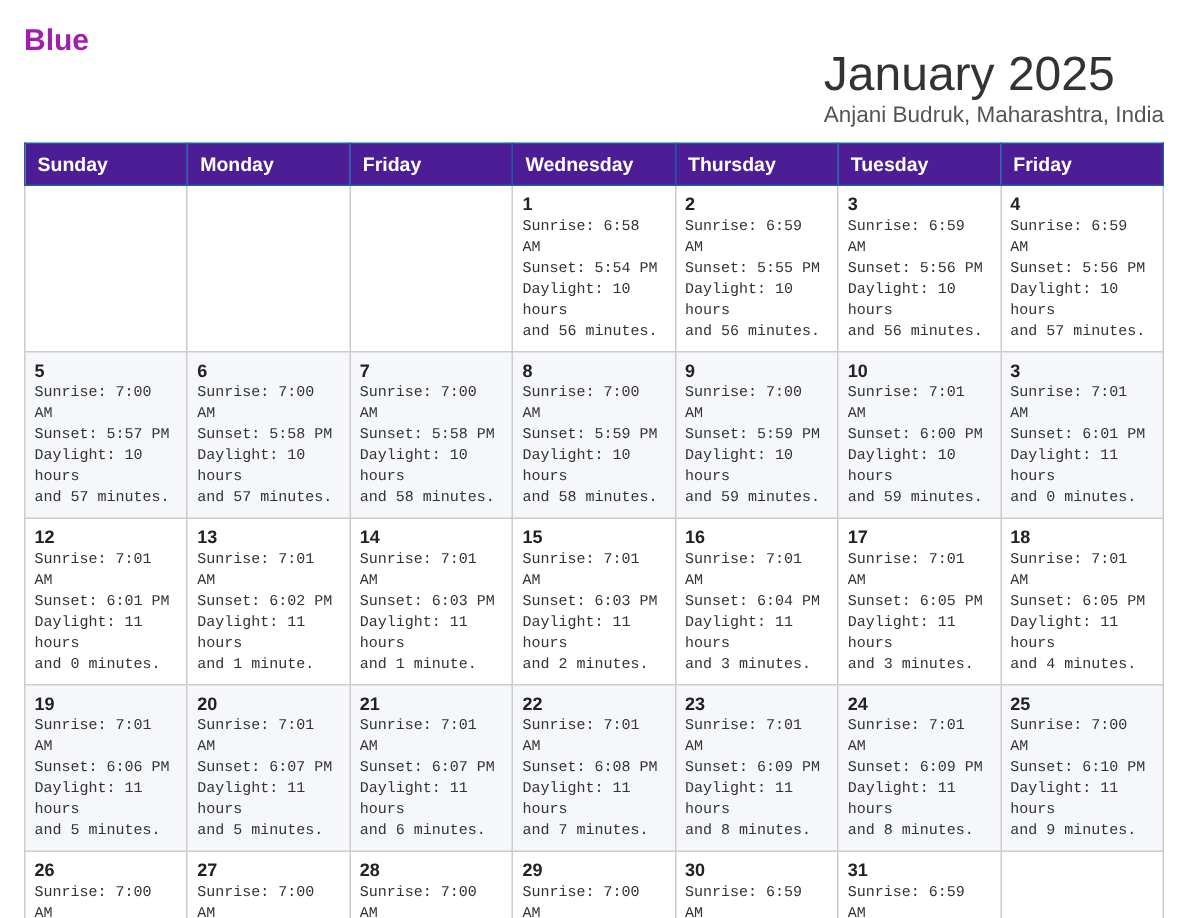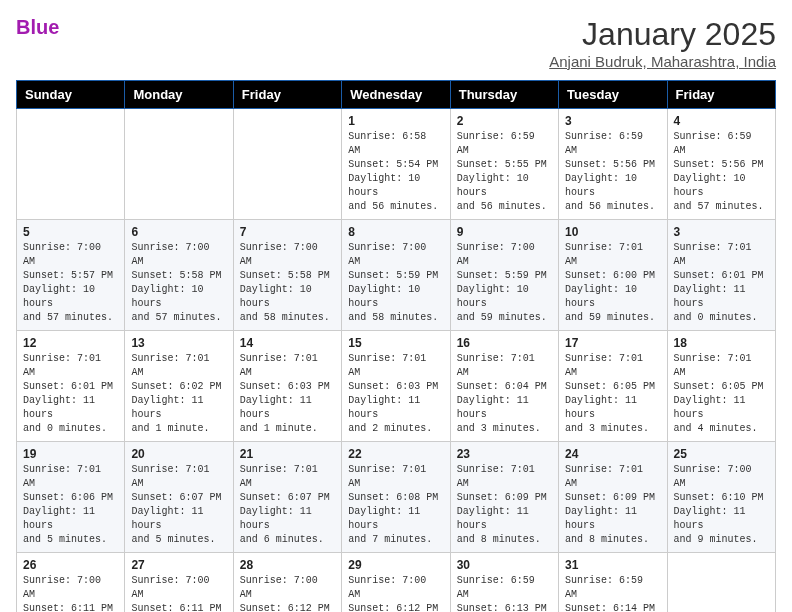--- a/index.html
+++ b/index.html
@@ -15,39 +15,38 @@
       justify-content: space-between;
       align-items: flex-start;
       margin-bottom: 10px;
     }
     .logo {
       display: flex;
       flex-direction: column;
       align-items: flex-start;
     }
     .title-block {
-      text-align: right;
+      margin-top: 15px;
     }
     .title-month {
       font-size: 32px;
       color: #333;
       font-weight: normal;
     }
     .title-location {
       font-size: 15px;
       color: #555;
-      text-decoration: underline;
     }
     .calendar {
       width: 100%;
       border-collapse: collapse;
       border: 1px solid #ccc;
     }
     .calendar th {
-      background-color: #000000;
+      background-color: #4c1d95;
       color: #fff;
       padding: 6px 8px;
       font-size: 13px;
       font-weight: bold;
       text-align: left;
       border: 1px solid #1a5ca8;
     }
     .calendar td {
       border: 1px solid #ccc;
       vertical-align: top;

